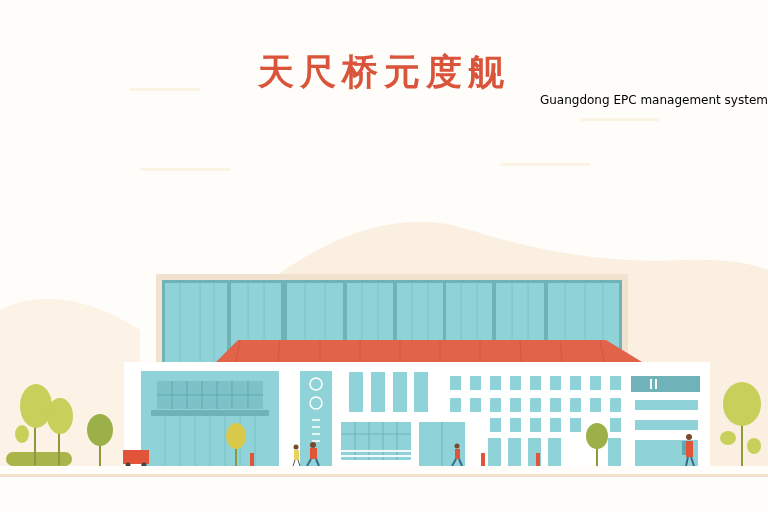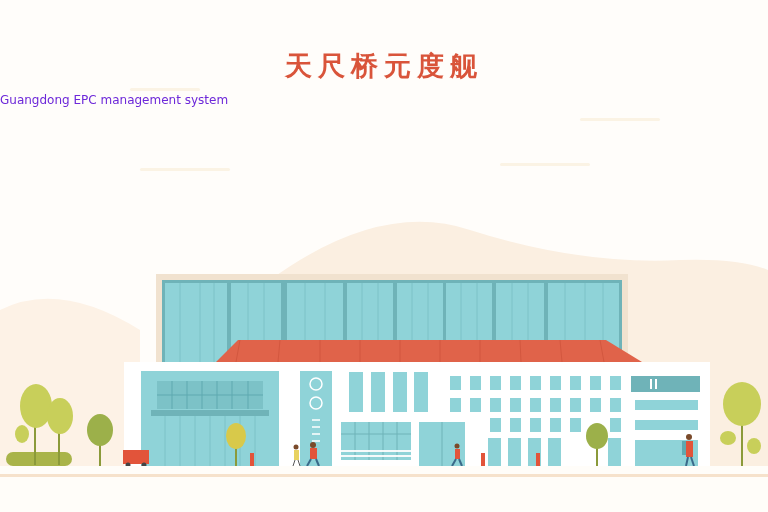--- a/index.html
+++ b/index.html
@@ -1,19 +1,19 @@
 <!DOCTYPE html>
 <html><head>
 <meta charset="utf-8">
 <style>
   html,body{margin:0;padding:0;}
   body{width:768px;height:512px;overflow:hidden;background:#fffdfa;font-family:"DejaVu Sans",sans-serif;position:relative;}
   .scene{position:absolute;left:0;top:0;width:768px;height:512px;}
-  .title{position:absolute;left:0;width:768px;top:48px;text-align:center;font-size:27px;font-weight:bold;color:#d9543a;letter-spacing:6px;}
-  .subtitle{position:absolute;left:0;width:768px;top:93px;text-align:left;font-size:12px;color:#6d28d9;font-family:"DejaVu Sans",sans-serif;}
+  .title{position:absolute;left:0;width:768px;top:48px;text-align:center;font-size:36px;font-weight:bold;color:#d9543a;letter-spacing:6px;}
+  .subtitle{position:absolute;left:0;width:768px;top:93px;text-align:right;font-size:12px;color:#000000;font-family:"DejaVu Sans",sans-serif;}
   .cloud{position:absolute;height:3px;background:#fbf3e4;border-radius:2px;}
   .ground{position:absolute;left:0;top:466px;width:768px;height:46px;background:#fffdf9;}
   .ground-line{position:absolute;left:0;top:474px;width:768px;height:3px;background:#f6e2cc;}
   .abs{position:absolute;}
 </style>
 </head>
 <body>
 
 <div class="scene">
   <svg class="abs" width="768" height="512" viewBox="0 0 768 512" style="left:0;top:0;">

